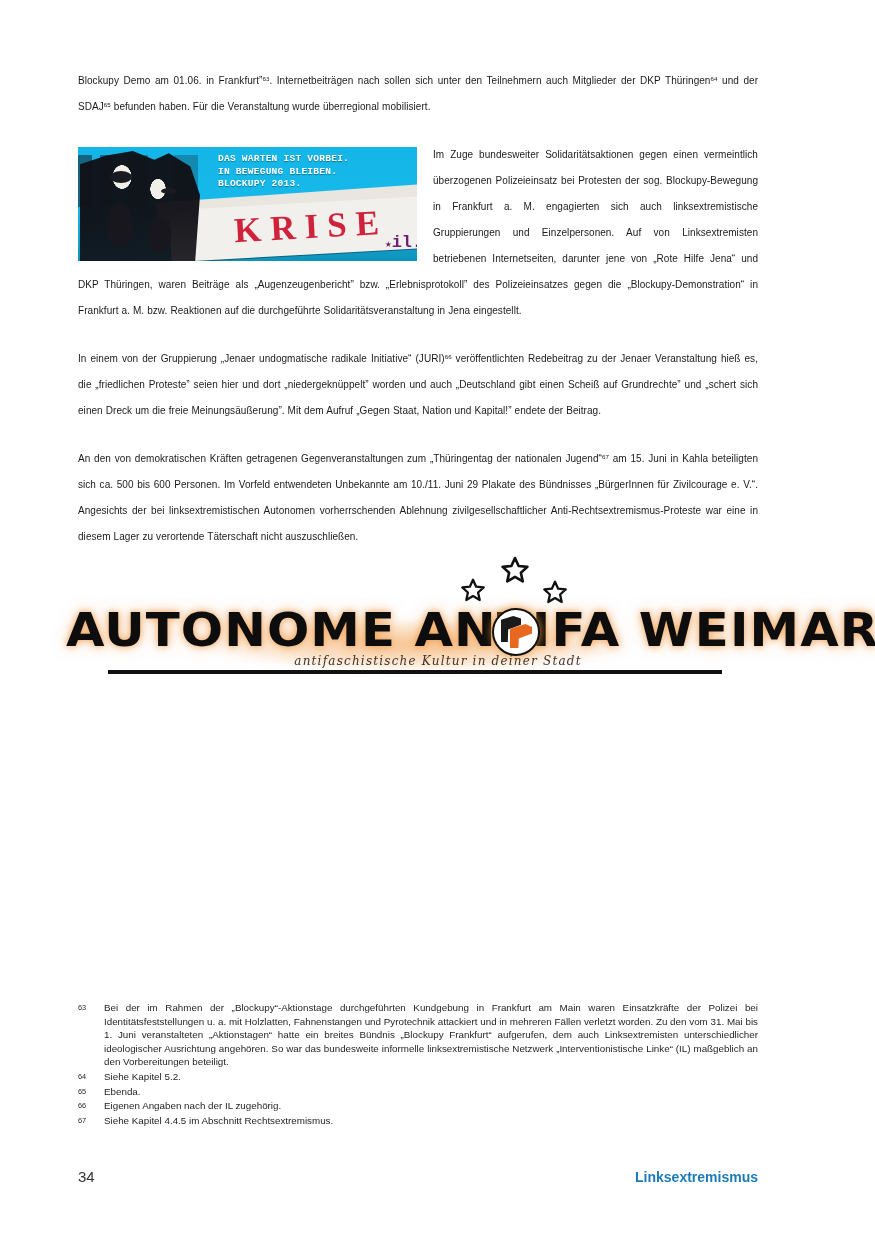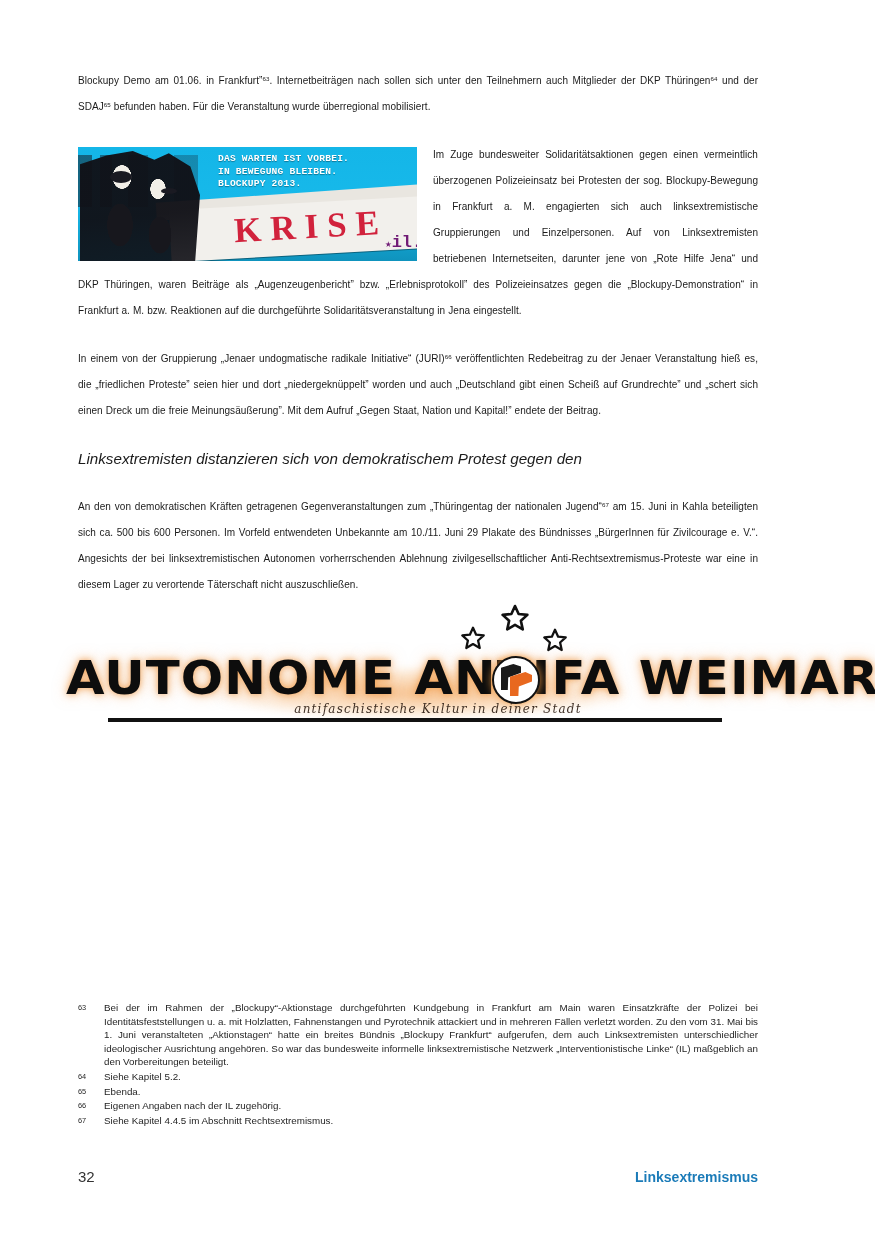--- a/index.html
+++ b/index.html
@@ -318,21 +318,20 @@
         </div>
         <div class="il-logo"><span class="star">★</span><span>il.</span></div>
       </div>
     </div>
 
     <p class="body-text">Im Zuge bundesweiter Solidaritätsaktionen gegen einen vermeintlich überzogenen Polizeieinsatz bei Protesten der sog. Blockupy-Bewegung in Frankfurt a. M. engagierten sich auch linksextremistische Gruppierungen und Einzelpersonen. Auf von Linksextremisten betriebenen Internetseiten, darunter jene von „Rote Hilfe Jena“ und DKP Thüringen, waren Beiträge als „Augenzeugenbericht” bzw. „Erlebnisprotokoll” des Polizeieinsatzes gegen die „Blockupy-Demonstration“ in Frankfurt a. M. bzw. Reaktionen auf die durchgeführte Solidaritätsveranstaltung in Jena eingestellt.</p>
 
     <p class="body-text"><span>In einem von der Gruppierung „Jenaer undogmatische radikale Initiative“ (JURI)</span><sup>66</sup><span> veröffentlichten Redebeitrag zu der Jenaer Veranstaltung hieß es, die „friedlichen Proteste” seien hier und dort „niedergeknüppelt” worden und auch „Deutschland gibt einen Scheiß auf Grundrechte” und „schert sich einen Dreck um die freie Meinungsäußerung”. Mit dem Aufruf „Gegen Staat, Nation und Kapital!” endete der Beitrag.</span></p>
 
     <div class="subhead">
-      <div>Linksextremisten distanzieren sich von demokratischem Protest gegen den</div>
     </div>
 
     <p class="body-text tight"><span>An den von demokratischen Kräften getragenen Gegenveranstaltungen zum „Thüringentag der nationalen Jugend“</span><sup>67</sup><span> am 15. Juni in Kahla beteiligten sich ca. 500 bis 600 Personen. Im Vorfeld entwendeten Unbekannte am 10./11. Juni 29 Plakate des Bündnisses „BürgerInnen für Zivilcourage e. V.“. Angesichts der bei linksextremistischen Autonomen vorherrschenden Ablehnung zivilgesellschaftlicher Anti-Rechtsextremismus-Proteste war eine in diesem Lager zu verortende Täterschaft nicht auszuschließen.</span></p>
 
     <div class="logo-block">
       <div class="logo-stars">
         <span class="st s1">
           <svg width="26" height="26" viewBox="0 0 24 24">
               <path d="M12 1.6l2.9 6.4 7 .7-5.2 4.7 1.5 6.9L12 16.7 5.8 20.3l1.5-6.9L2.1 8.7l7-.7z" fill="#ffffff" stroke="#111111" stroke-width="2.1" stroke-linejoin="round"></path>
             </svg>
@@ -377,17 +376,17 @@
       <span class="fn-num">66</span>
       <span class="fn-text">Eigenen Angaben nach der IL zugehörig.</span>
     </div>
     <div class="fn single">
       <span class="fn-num">67</span>
       <span class="fn-text">Siehe Kapitel 4.4.5 im Abschnitt Rechtsextremismus.</span>
     </div>
   </div>
 
   <div class="footer">
-    <span class="page-num">32</span>
+    <span class="page-num">34</span>
     <span class="footer-section">Linksextremismus</span>
   </div>
 
 </div>
 
 </body></html>

